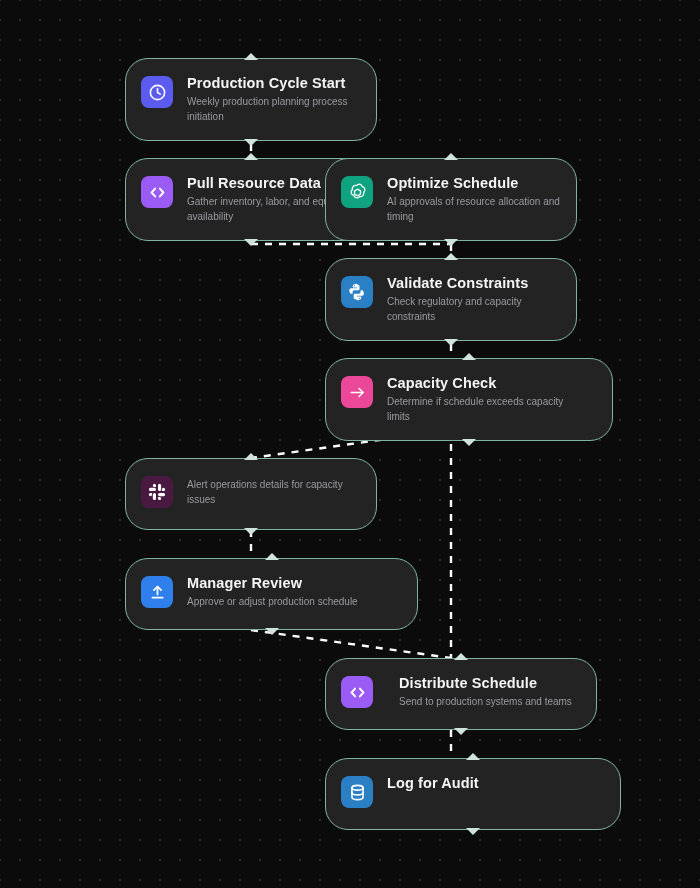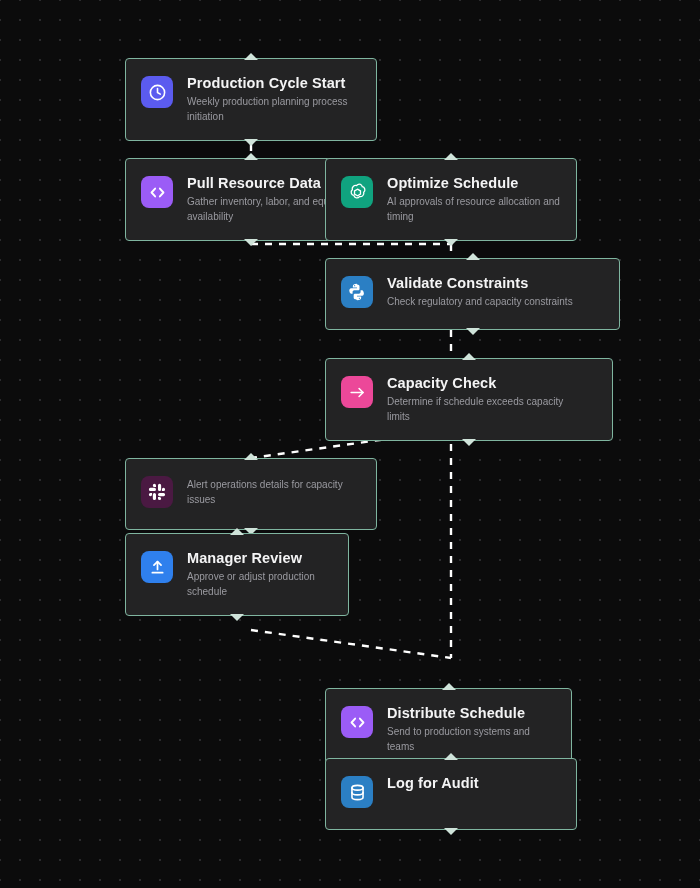--- a/index.html
+++ b/index.html
@@ -43,21 +43,21 @@
     stroke-dasharray: 7 7;
     stroke-linecap: butt;
   }
 
   
   .node {
     position: absolute;
     box-sizing: border-box;
     background: #232324;
     border: 1px solid #7fb5a0;
-    border-radius: 4px;
+    border-radius: 23px;
     display: flex;
     align-items: flex-start;
     padding: 16px 16px 16px 15px;
     z-index: 3;
   }
   .node-icon {
     width: 32px;
     height: 32px;
     border-radius: 8px;
     flex: 0 0 32px;
@@ -162,21 +162,21 @@
           <svg width="21" height="21" viewBox="0 0 24 24" fill="none" stroke="white" stroke-width="1.5">
             <path d="M12 3.2c1.4-1 3.3-.8 4.5.4.5.5.8 1.1.9 1.8 1.4.2 2.5 1.2 2.9 2.6.4 1.4-.1 2.9-1.2 3.8.4 1.3 0 2.8-1 3.8-1 1-2.5 1.4-3.9 1-.8 1.2-2.2 1.8-3.6 1.5-1.4-.3-2.5-1.4-2.8-2.8-1.4-.2-2.5-1.2-2.9-2.6-.4-1.4.1-2.9 1.2-3.8-.4-1.3 0-2.8 1-3.8 1-1 2.5-1.4 3.9-1z"></path>
             <path d="M12 8.2l3.4 2v3.6L12 15.8l-3.4-2v-3.6z"></path>
           </svg>
         </div>
         <div class="node-text">
           <div class="node-title">Optimize Schedule</div>
           <div class="node-desc">AI approvals of resource allocation and timing</div>
         </div>
       </div>
-      <div class="node" style="left: 325px; top: 258px; width: 295px; min-height: 72px; border-color: rgb(127, 181, 160); background: rgb(35, 35, 36); z-index: 6;">
+      <div class="node" style="left: 325px; top: 258px; width: 252px; min-height: 72px; border-color: rgb(127, 181, 160); background: rgb(35, 35, 36); z-index: 6;">
         <div class="handle top"></div>
         <div class="handle bottom"></div>
         <div class="node-icon" style="background: rgb(43, 127, 196);">
           <svg width="20" height="20" viewBox="0 0 24 24" fill="white">
             <path d="M11.9 2.2c-1.7 0-3 .3-3.8.8-.8.5-1.1 1.2-1.1 2v1.7h5v.7H5.2c-.9 0-1.7.5-2.1 1.4-.5 1-.5 2 0 3.3.4 1.1 1.1 1.9 2 1.9h1.6v-2c0-1 .9-2 2-2h4.7c.9 0 1.6-.7 1.6-1.6V5c0-.9-.7-1.6-1.6-1.8-.6-.1-1-.1-1.5-.1zm-2.7 1.4c.4 0 .7.3.7.8s-.3.8-.7.8-.7-.3-.7-.8.3-.8.7-.8z"></path>
             <path d="M12.1 21.8c1.7 0 3-.3 3.8-.8.8-.5 1.1-1.2 1.1-2v-1.7h-5v-.7h5.8c.9 0 1.7-.5 2.1-1.4.5-1 .5-2 0-3.3-.4-1.1-1.1-1.9-2-1.9h-1.6v2c0 1-.9 2-2 2H9.6c-.9 0-1.6.7-1.6 1.6V19c0 .9.7 1.6 1.6 1.8.6.1 1 .1 1.5.1zm2.7-1.4c-.4 0-.7-.3-.7-.8s.3-.8.7-.8.7.3.7.8-.3.8-.7.8z"></path>
           </svg>
         </div>
         <div class="node-text">
           <div class="node-title">Validate Constraints</div>
@@ -205,50 +205,50 @@
             <path d="M5.1 14.6a2 2 0 1 1-2-2h2zM6.1 14.6a2 2 0 0 1 4 0v5a2 2 0 0 1-4 0z"></path>
             <path d="M8.1 5.1a2 2 0 1 1 2-2v2zM8.1 6.1a2 2 0 0 1 0 4h-5a2 2 0 0 1 0-4z"></path>
             <path d="M17.6 8.1a2 2 0 1 1 2 2h-2zM16.6 8.1a2 2 0 0 1-4 0v-5a2 2 0 0 1 4 0z"></path>
             <path d="M14.6 17.6a2 2 0 1 1-2 2v-2zM14.6 16.6a2 2 0 0 1 0-4h5a2 2 0 0 1 0 4z"></path>
           </svg>
         </div>
         <div class="node-text">
           <div class="node-desc">Alert operations details for capacity issues</div>
         </div>
       </div>
-      <div class="node" style="left: 125px; top: 533px; width: 224px; min-height: 72px; border-color: rgb(127, 181, 160); background: rgb(35, 35, 36); z-index: 9;">
+      <div class="node" style="left: 125px; top: 558px; width: 293px; min-height: 72px; border-color: rgb(127, 181, 160); background: rgb(35, 35, 36); z-index: 9;">
         <div class="handle top"></div>
         <div class="handle bottom"></div>
         <div class="node-icon" style="background: rgb(47, 128, 237);">
           <svg width="19" height="19" viewBox="0 0 24 24" fill="none" stroke="white" stroke-width="2.2" stroke-linecap="round" stroke-linejoin="round">
             <line x1="12" y1="4.5" x2="12" y2="14.5"></line>
             <polyline points="7.5 9 12 4.5 16.5 9"></polyline>
             <line x1="5.5" y1="18.5" x2="18.5" y2="18.5"></line>
           </svg>
         </div>
         <div class="node-text">
           <div class="node-title">Manager Review</div>
           <div class="node-desc">Approve or adjust production schedule</div>
         </div>
       </div>
-      <div class="node" style="left: 325px; top: 688px; width: 247px; min-height: 72px; border-color: rgb(127, 181, 160); background: rgb(35, 35, 36); z-index: 10;">
+      <div class="node" style="left: 325px; top: 658px; width: 272px; min-height: 72px; border-color: rgb(127, 181, 160); background: rgb(35, 35, 36); z-index: 10; gap: 12px;">
         <div class="handle top"></div>
         <div class="handle bottom"></div>
         <div class="node-icon" style="background: rgb(155, 92, 246);">
           <svg width="19" height="19" viewBox="0 0 24 24" fill="none" stroke="white" stroke-width="2.4" stroke-linecap="round" stroke-linejoin="round">
             <polyline points="9 7 4.5 12 9 17"></polyline>
             <polyline points="15 7 19.5 12 15 17"></polyline>
           </svg>
         </div>
         <div class="node-text">
           <div class="node-title">Distribute Schedule</div>
           <div class="node-desc">Send to production systems and teams</div>
         </div>
       </div>
-      <div class="node" style="left: 325px; top: 758px; width: 252px; min-height: 72px; border-color: rgb(127, 181, 160); background: rgb(35, 35, 36); z-index: 11;">
+      <div class="node" style="left: 325px; top: 758px; width: 296px; min-height: 72px; border-color: rgb(127, 181, 160); background: rgb(35, 35, 36); z-index: 11;">
         <div class="handle top"></div>
         <div class="handle bottom"></div>
         <div class="node-icon" style="background: rgb(43, 127, 196);">
           <svg width="19" height="19" viewBox="0 0 24 24" fill="none" stroke="white" stroke-width="2" stroke-linecap="round" stroke-linejoin="round">
             <ellipse cx="12" cy="6" rx="7" ry="3"></ellipse>
             <path d="M5 6v12c0 1.7 3.1 3 7 3s7-1.3 7-3V6"></path>
             <path d="M5 12c0 1.7 3.1 3 7 3s7-1.3 7-3"></path>
           </svg>
         </div>
         <div class="node-text">

